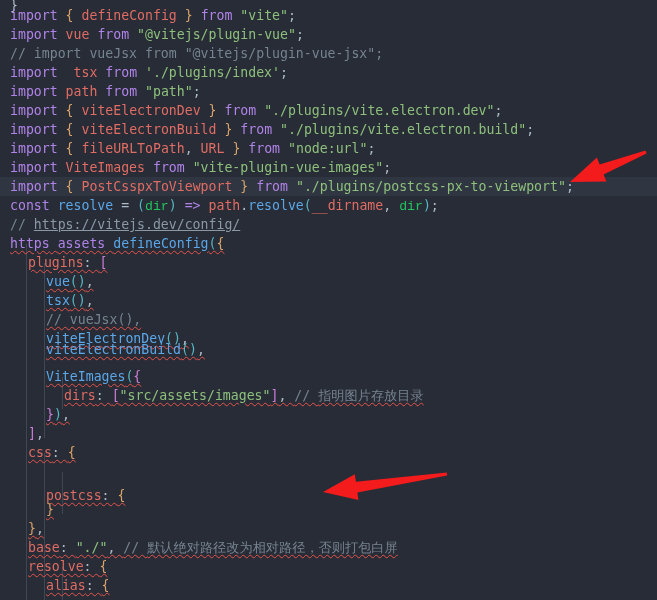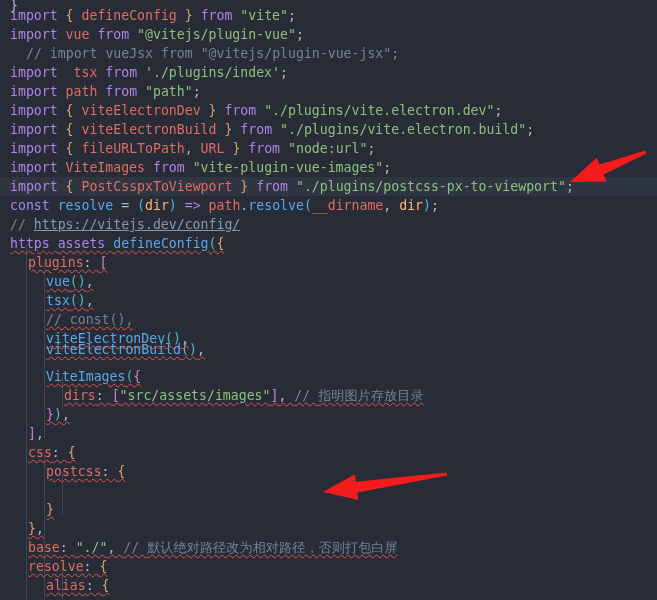--- a/index.html
+++ b/index.html
@@ -63,21 +63,21 @@
   .k   { color: #b083e8; }  
   .id  { color: #e06c63; }  
   .br  { color: #d9a26a; }  
   .str { color: #8ec07c; }  
   .cm  { color: #768390; }  
   .fn  { color: #5ba7e8; }  
   .pu  { color: #cc7dd6; }  
   .cy  { color: #56b6c2; }  
   .wh  { color: #adbac7; }  
   .ar  { color: #b083e8; }  
-  .param { color: #fdba74; }
+  .param { color: #22c55e; font-family: Liberation Mono, monospace; }
   .url { color: #8b98a6; text-decoration: underline; text-decoration-color:#8b98a6; }
   .wav { text-decoration: underline; text-decoration-style: wavy; text-decoration-color: #e5534b; text-decoration-thickness: 1px; text-underline-offset: 2px; }
   .cjk { font-family: "DejaVu Sans", "Liberation Sans", sans-serif; }
 
   
   .arrow-layer {
     position: absolute;
     inset: 0;
     pointer-events: none;
   }
@@ -104,43 +104,43 @@
         <div class="iguide" style="left: 44px; top: 263px; height: 175px; background: rgb(63, 70, 84);"></div>
         <div class="iguide" style="left: 62px; top: 377px; height: 32px; background: rgb(63, 70, 84);"></div>
         <div class="iguide" style="left: 44px; top: 453px; height: 147px; background: rgb(63, 70, 84);"></div>
         <div class="iguide" style="left: 62px; top: 472px; height: 42px; background: rgb(63, 70, 84);"></div>
         <div class="iguide" style="left: 62px; top: 567px; height: 33px; background: rgb(63, 70, 84);"></div>
       </div>
     <div class="code-lines" id="code-lines">
         <div class="line" style="top: -4px;"><span class="txt" style="margin-left: 0px;"><span class="wh">}</span></span></div>
         <div class="line" style="top: 6px;"><span class="txt" style="margin-left: 0px;"><span class="k">import</span><span class="wh"> </span><span class="br">{</span><span class="wh"> </span><span class="id">defineConfig</span><span class="wh"> </span><span class="br">}</span><span class="wh"> </span><span class="k">from</span><span class="wh"> </span><span class="str">"vite"</span><span class="wh">;</span></span></div>
         <div class="line" style="top: 25px;"><span class="txt" style="margin-left: 0px;"><span class="k">import</span><span class="wh"> </span><span class="id">vue</span><span class="wh"> </span><span class="k">from</span><span class="wh"> </span><span class="str">"@vitejs/plugin-vue"</span><span class="wh">;</span></span></div>
-        <div class="line" style="top: 44px;"><span class="txt" style="margin-left: 16px;"><span class="cm">// import vueJsx from "@vitejs/plugin-vue-jsx";</span></span></div>
+        <div class="line" style="top: 44px;"><span class="txt" style="margin-left: 0px;"><span class="cm">// import vueJsx from "@vitejs/plugin-vue-jsx";</span></span></div>
         <div class="line" style="top: 63px;"><span class="txt" style="margin-left: 0px;"><span class="k">import</span><span class="wh">  </span><span class="id">tsx</span><span class="wh"> </span><span class="k">from</span><span class="wh"> </span><span class="str">'./plugins/index'</span><span class="wh">;</span></span></div>
         <div class="line" style="top: 82px;"><span class="txt" style="margin-left: 0px;"><span class="k">import</span><span class="wh"> </span><span class="id">path</span><span class="wh"> </span><span class="k">from</span><span class="wh"> </span><span class="str">"path"</span><span class="wh">;</span></span></div>
         <div class="line" style="top: 101px;"><span class="txt" style="margin-left: 0px;"><span class="k">import</span><span class="wh"> </span><span class="br">{</span><span class="wh"> </span><span class="id">viteElectronDev</span><span class="wh"> </span><span class="br">}</span><span class="wh"> </span><span class="k">from</span><span class="wh"> </span><span class="str">"./plugins/vite.electron.dev"</span><span class="wh">;</span></span></div>
         <div class="line" style="top: 120px;"><span class="txt" style="margin-left: 0px;"><span class="k">import</span><span class="wh"> </span><span class="br">{</span><span class="wh"> </span><span class="id">viteElectronBuild</span><span class="wh"> </span><span class="br">}</span><span class="wh"> </span><span class="k">from</span><span class="wh"> </span><span class="str">"./plugins/vite.electron.build"</span><span class="wh">;</span></span></div>
         <div class="line" style="top: 139px;"><span class="txt" style="margin-left: 0px;"><span class="k">import</span><span class="wh"> </span><span class="br">{</span><span class="wh"> </span><span class="id">fileURLToPath</span><span class="wh">, </span><span class="id">URL</span><span class="wh"> </span><span class="br">}</span><span class="wh"> </span><span class="k">from</span><span class="wh"> </span><span class="str">"node:url"</span><span class="wh">;</span></span></div>
         <div class="line" style="top: 158px;"><span class="txt" style="margin-left: 0px;"><span class="k">import</span><span class="wh"> </span><span class="id">ViteImages</span><span class="wh"> </span><span class="k">from</span><span class="wh"> </span><span class="str">"vite-plugin-vue-images"</span><span class="wh">;</span></span></div>
         <div class="line active" style="top: 177px;"><span class="txt" style="margin-left: 0px;"><span class="k">import</span><span class="wh"> </span><span class="br">{</span><span class="wh"> </span><span class="id">PostCsspxToViewport</span><span class="wh"> </span><span class="br">}</span><span class="wh"> </span><span class="k">from</span><span class="wh"> </span><span class="str">"./plugins/postcss-px-to-viewport"</span><span class="wh">;</span></span></div>
         <div class="line" style="top: 196px;"><span class="txt" style="margin-left: 0px;"><span class="k">const</span><span class="wh"> </span><span class="fn">resolve</span><span class="wh"> = </span><span class="cy">(</span><span class="param">dir</span><span class="cy">)</span><span class="wh"> </span><span class="ar">=&gt;</span><span class="wh"> </span><span class="id">path</span><span class="wh">.</span><span class="fn">resolve</span><span class="cy">(</span><span class="id">__dirname</span><span class="wh">, </span><span class="param">dir</span><span class="cy">)</span><span class="wh">;</span></span></div>
         <div class="line" style="top: 215px;"><span class="txt" style="margin-left: 0px;"><span class="cm">// </span><span class="url">https://vitejs.dev/config/</span></span></div>
         <div class="line" style="top: 234px;"><span class="txt wav" style="margin-left: 0px;"><span class="k">https</span><span class="wh"> </span><span class="k">assets</span><span class="wh"> </span><span class="fn">defineConfig</span><span class="cy">(</span><span class="br">{</span></span></div>
         <div class="line" style="top: 272px;"><span class="txt wav" style="margin-left: 36px;"><span class="fn">vue</span><span class="cy">()</span><span class="wh">,</span></span></div>
         <div class="line" style="top: 253px;"><span class="txt wav" style="margin-left: 18px;"><span class="id">plugins</span><span class="wh">: </span><span class="pu">[</span></span></div>
         <div class="line" style="top: 291px;"><span class="txt wav" style="margin-left: 36px;"><span class="fn">tsx</span><span class="cy">()</span><span class="wh">,</span></span></div>
-        <div class="line" style="top: 310px;"><span class="txt wav" style="margin-left: 36px;"><span class="cm">// const(),</span></span></div>
+        <div class="line" style="top: 310px;"><span class="txt wav" style="margin-left: 36px;"><span class="cm">// vueJsx(),</span></span></div>
         <div class="line" style="top: 329px;"><span class="txt wav" style="margin-left: 36px;"><span class="fn">viteElectronDev</span><span class="cy">()</span><span class="wh">,</span></span></div>
         <div class="line" style="top: 340px;"><span class="txt wav" style="margin-left: 36px;"><span class="fn">viteElectronBuild</span><span class="cy">()</span><span class="wh">,</span></span></div>
         <div class="line" style="top: 367px;"><span class="txt wav" style="margin-left: 36px;"><span class="fn">ViteImages</span><span class="cy">(</span><span class="pu">{</span></span></div>
         <div class="line" style="top: 386px;"><span class="txt wav" style="margin-left: 54px;"><span class="id">dirs</span><span class="wh">: </span><span class="pu">[</span><span class="str">"src/assets/images"</span><span class="pu">]</span><span class="wh">, </span><span class="cm">// </span><span class="cm cjk">指明图片存放目录</span></span></div>
         <div class="line" style="top: 405px;"><span class="txt wav" style="margin-left: 36px;"><span class="pu">}</span><span class="cy">)</span><span class="wh">,</span></span></div>
         <div class="line" style="top: 424px;"><span class="txt" style="margin-left: 18px;"><span class="pu">]</span><span class="wh">,</span></span></div>
         <div class="line" style="top: 443px;"><span class="txt wav" style="margin-left: 18px;"><span class="id">css</span><span class="wh">: </span><span class="br">{</span></span></div>
-        <div class="line" style="top: 462px;"><span class="txt wav" style="margin-left: 36px;"><span class="id">postcss</span><span class="wh">: </span><span class="br">{</span></span></div>
+        <div class="line" style="top: 486px;"><span class="txt wav" style="margin-left: 36px;"><span class="id">postcss</span><span class="wh">: </span><span class="br">{</span></span></div>
         <div class="line" style="top: 500px;"><span class="txt wav" style="margin-left: 36px;"><span class="br">}</span></span></div>
         <div class="line" style="top: 519px;"><span class="txt wav" style="margin-left: 18px;"><span class="br">}</span><span class="wh">,</span></span></div>
         <div class="line" style="top: 538px;"><span class="txt wav" style="margin-left: 18px;"><span class="id">base</span><span class="wh">: </span><span class="str">"./"</span><span class="wh">, </span><span class="cm">// </span><span class="cm cjk">默认绝对路径改为相对路径，否则打包白屏</span></span></div>
         <div class="line" style="top: 557px;"><span class="txt wav" style="margin-left: 18px;"><span class="id">resolve</span><span class="wh">: </span><span class="br">{</span></span></div>
         <div class="line" style="top: 576px;"><span class="txt wav" style="margin-left: 36px;"><span class="id">alias</span><span class="wh">: </span><span class="br">{</span></span></div>
       </div>
   </div>
 
   <svg class="arrow-layer" id="arrow-layer" width="657" height="600" viewBox="0 0 657 600">
       <polygon points="570.0,182.0 596.9,157.4 599.6,164.4 645.4,150.5 646.6,153.5 603.6,174.6 606.4,181.6" fill="#f31b1b"></polygon>

